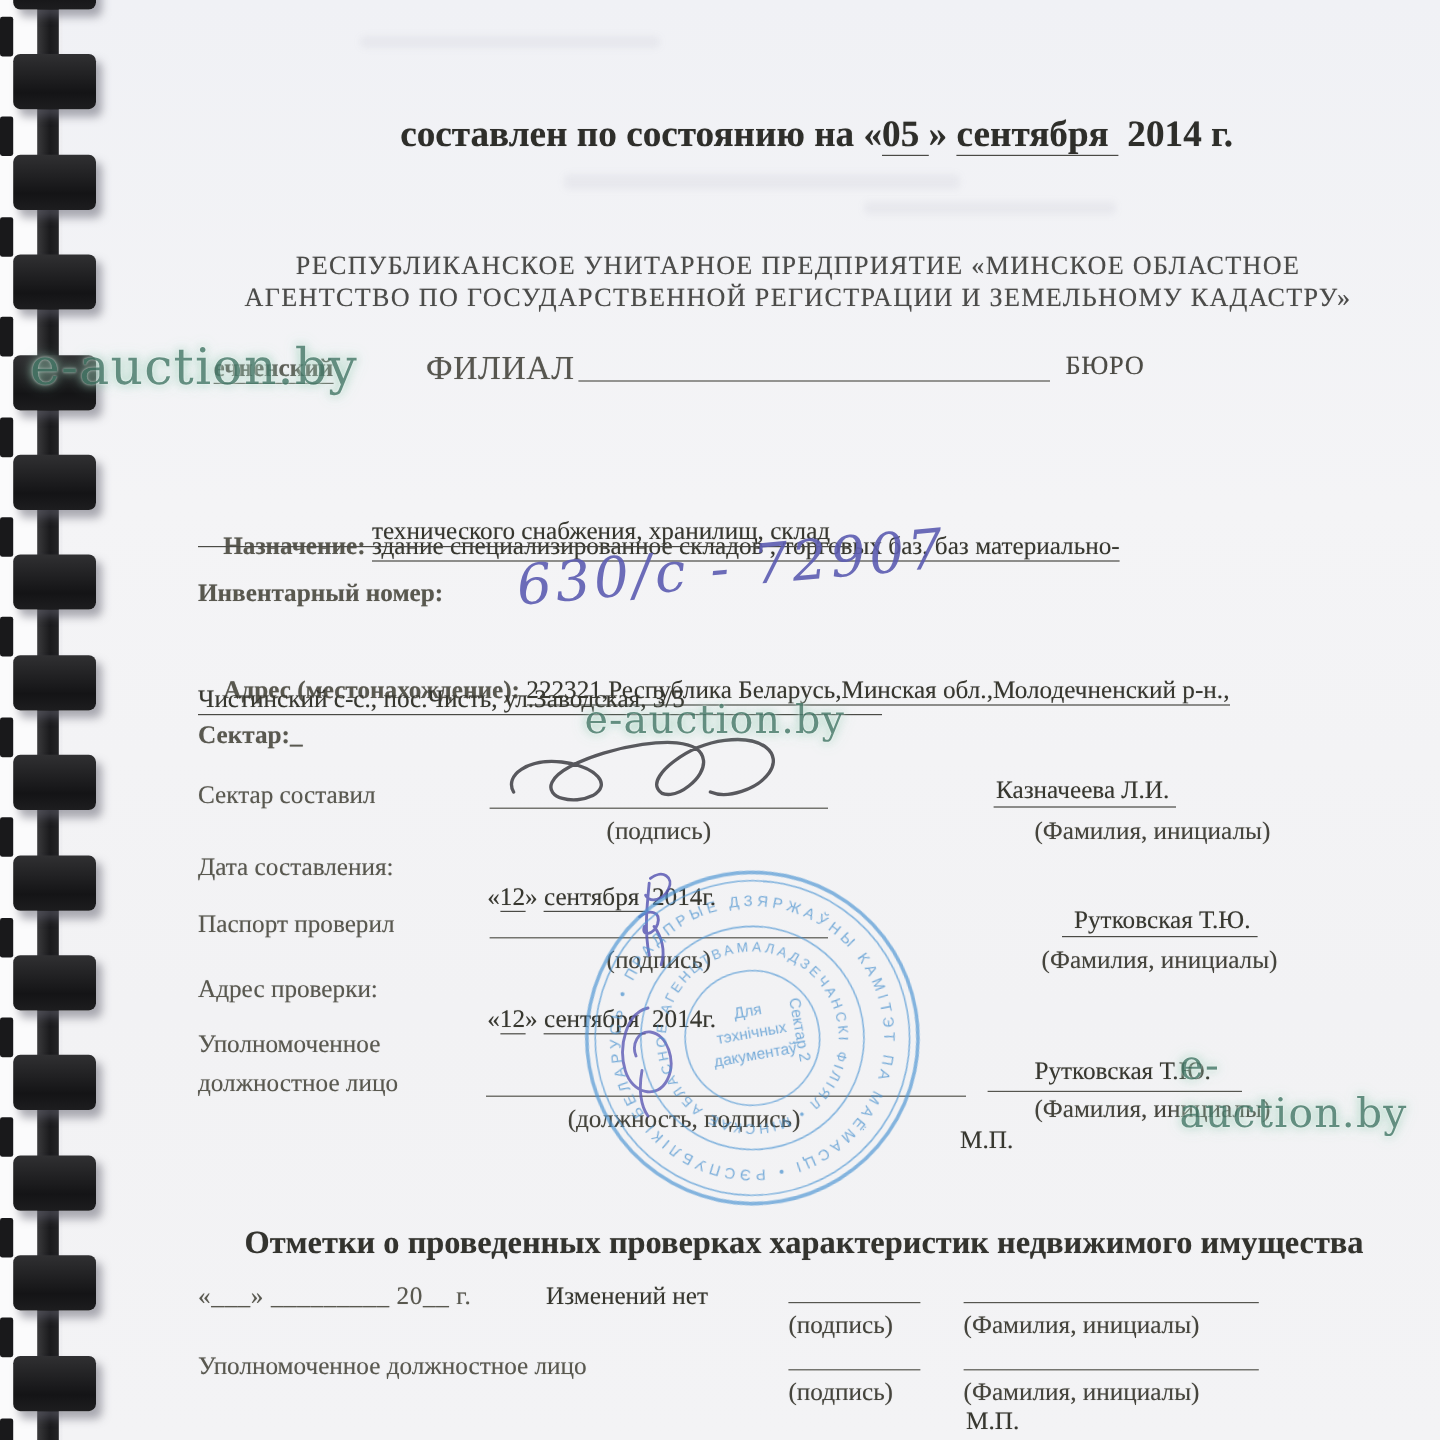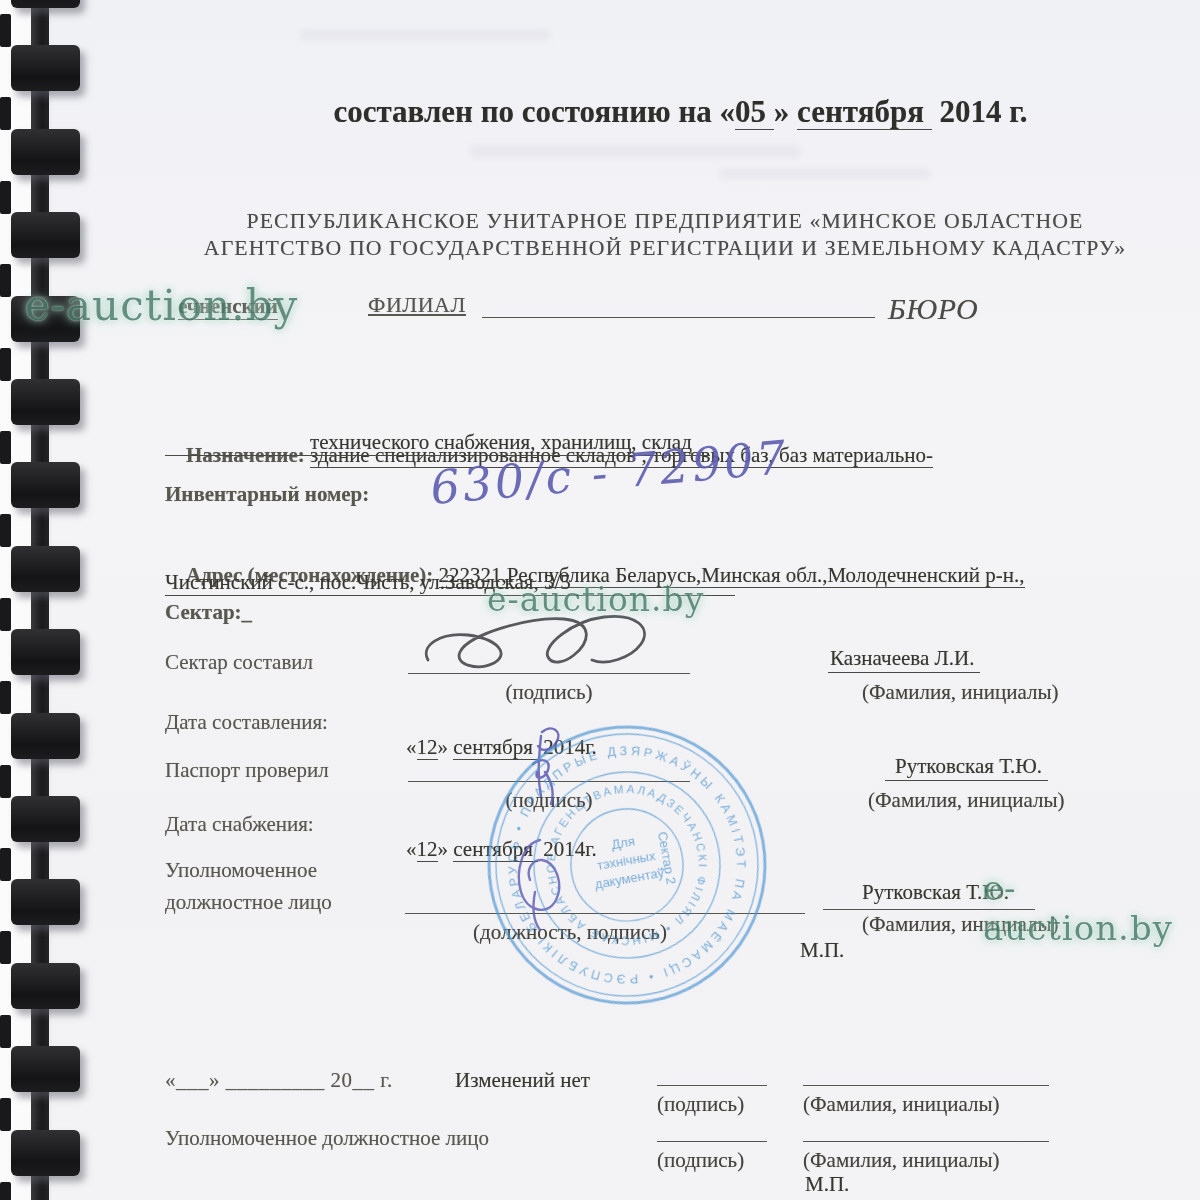--- a/index.html
+++ b/index.html
@@ -78,23 +78,23 @@
   <div class="abs soft pre" style="left:160px;top:58px;width:1010px;text-align:center;font-size:31px;font-weight:bold;color:#2e2e2a;">
     <span>составлен по состоянию на «</span><span class="u">05 </span><span>» </span><span class="u">сентября </span><span> 2014 г.</span>
   </div>
 
   <div class="abs soft" style="left:150px;top:207px;width:1030px;text-align:center;font-size:22px;line-height:27px;color:#4b4b49;letter-spacing:1.1px;transform:scaleX(.99);">
     <div>РЕСПУБЛИКАНСКОЕ УНИТАРНОЕ ПРЕДПРИЯТИЕ «МИНСКОЕ ОБЛАСТНОЕ</div>
     <div>АГЕНТСТВО ПО ГОСУДАРСТВЕННОЙ РЕГИСТРАЦИИ И ЗЕМЕЛЬНОМУ КАДАСТРУ»</div>
   </div>
 
   <div class="abs soft doc21" style="left:178px;top:294px;color:#5a5952;font-weight:bold;border-bottom:1.4px solid #6a6a64;">ечненский</div>
-  <div class="abs soft" style="left:368px;top:292px;font-size:22px;color:#57564f;letter-spacing:.5px;text-decoration:underline;">ФИЛИАЛ</div>
+  <div class="abs soft" style="left:355px;top:292px;font-size:28px;color:#57564f;letter-spacing:.5px;">ФИЛИАЛ</div>
   <div class="abs blank" style="left:482px;top:316px;width:393px;"></div>
-  <div class="abs soft" style="left:888px;top:292px;font-size:30px;color:#4c4b45;letter-spacing:.5px;font-style:italic;">БЮРО</div>
+  <div class="abs soft" style="left:888px;top:292px;font-size:22px;color:#4c4b45;letter-spacing:.5px;">БЮРО</div>
 
 
   <div class="abs soft doc21 pre" style="left:165px;top:418px;">
     <span class="b lbl">Назначение: </span><span class="u">здание специализированное складов , торговых баз, баз материально-</span>
   </div>
   <div class="abs soft doc21 u" style="left:165px;top:430px;width:545px;padding-left:145px;box-sizing:border-box;">технического снабжения, хранилищ, склад</div>
 
   <div class="abs soft doc21 b lbl" style="left:165px;top:482px;">Инвентарный номер:</div>
   <svg class="abs hand-svg" style="left:420px;top:448px;" width="330" height="90">
     <text x="12" y="56" font-family="'DejaVu Serif',serif" font-style="italic" font-size="46" fill="#5d5db2" letter-spacing="3" transform="rotate(-5 12 56)" opacity=".9">630/с - 72907</text>
@@ -126,21 +126,21 @@
 
   <div class="abs soft doc21 lbl" style="left:165px;top:758px;">Паспорт проверил</div>
   <div class="abs blank" style="left:408px;top:780px;width:282px;"></div>
   <svg class="abs sig" style="left:512px;top:722px;" width="70" height="90" viewBox="0 0 70 90">
     <path d="M30,10 C40,2 50,9 45,19 C41,28 30,31 26,24 M29,14 C27,34 25,54 29,74 M21,42 c9,-7 18,-4 15,6 c-3,9 -14,11 -11,2 M33,50 c6,8 10,20 6,32" fill="none" stroke="#5b59b4" stroke-width="2.4" stroke-linecap="round" opacity=".85"></path>
   </svg>
   <div class="abs soft cap" style="left:408px;top:788px;width:282px;text-align:center;">(подпись)</div>
   <div class="abs soft doc21 u" style="left:885px;top:754px;padding:0 6px 1px 10px;">Рутковская Т.Ю.</div>
   <div class="abs soft cap" style="left:868px;top:788px;">(Фамилия, инициалы)</div>
 
-  <div class="abs soft doc21 lbl" style="left:165px;top:812px;">Дата снабжения:</div>
+  <div class="abs soft doc21 lbl" style="left:165px;top:812px;">Адрес проверки:</div>
   <div class="abs soft doc21 pre" style="left:385px;top:812px;">
     <span>«</span><span class="u">12</span><span>» </span><span class="u">сентября </span><span> 2014г.</span>
   </div>
 
   <div class="abs soft doc21 lbl" style="left:165px;top:858px;">Уполномоченное</div>
   <div class="abs soft doc21 lbl" style="left:165px;top:890px;">должностное лицо</div>
   <div class="abs blank" style="left:405px;top:912px;width:400px;"></div>
   <svg class="abs sig" style="left:502px;top:830px;" width="80" height="105" viewBox="0 0 80 105">
     <path d="M38,10 C20,14 13,42 19,62 C25,82 46,86 54,70 C62,54 54,32 40,30 C30,29 24,40 28,50 M33,62 C30,78 32,92 38,100" fill="none" stroke="#5b59b4" stroke-width="2.4" stroke-linecap="round" opacity=".8"></path>
   </svg>
@@ -164,20 +164,21 @@
     <g fill="#4a92cf" opacity=".85" font-family="'Liberation Sans',sans-serif">
       <text font-size="12.5" letter-spacing="3.5"><textPath href="#oc">ДЗЯРЖАЎНЫ КАМІТЭТ ПА МАЁМАСЦІ • РЭСПУБЛІКІ БЕЛАРУСЬ • ПРАДПРЫЕМСТВА</textPath></text>
       <text font-size="11.5" letter-spacing="2.5"><textPath href="#mc">МАЛАДЗЕЧАНСКІ ФІЛІЯЛ • МІНСКАЕ АБЛАСНОЕ АГЕНЦТВА</textPath></text>
       <text x="150" y="132" font-size="13" text-anchor="middle">Для</text>
       <text x="150" y="150" font-size="13" text-anchor="middle">тэхнічных</text>
       <text x="150" y="168" font-size="13" text-anchor="middle">дакументаў</text>
       <text x="186" y="150" font-size="13" text-anchor="middle" transform="rotate(90 186 150)">Сектар 2</text>
     </g>
   </svg>
 
+  <div class="abs soft" style="left:160px;top:1020px;width:1020px;text-align:center;font-size:27px;font-weight:bold;color:#33332e;">Отметки о проведенных проверках характеристик недвижимого имущества</div>
 
   <div class="abs soft doc21 lbl" style="left:165px;top:1068px;letter-spacing:.5px;">«___» _________ 20__ г.</div>
   <div class="abs soft doc21" style="left:455px;top:1068px;">Изменений нет</div>
   <div class="abs blank" style="left:657px;top:1084px;width:110px;"></div>
   <div class="abs blank" style="left:803px;top:1084px;width:246px;"></div>
   <div class="abs soft cap" style="left:657px;top:1092px;">(подпись)</div>
   <div class="abs soft cap" style="left:803px;top:1092px;">(Фамилия, инициалы)</div>
 
   <div class="abs soft doc21 lbl" style="left:165px;top:1126px;">Уполномоченное должностное лицо</div>
   <div class="abs blank" style="left:657px;top:1140px;width:110px;"></div>

